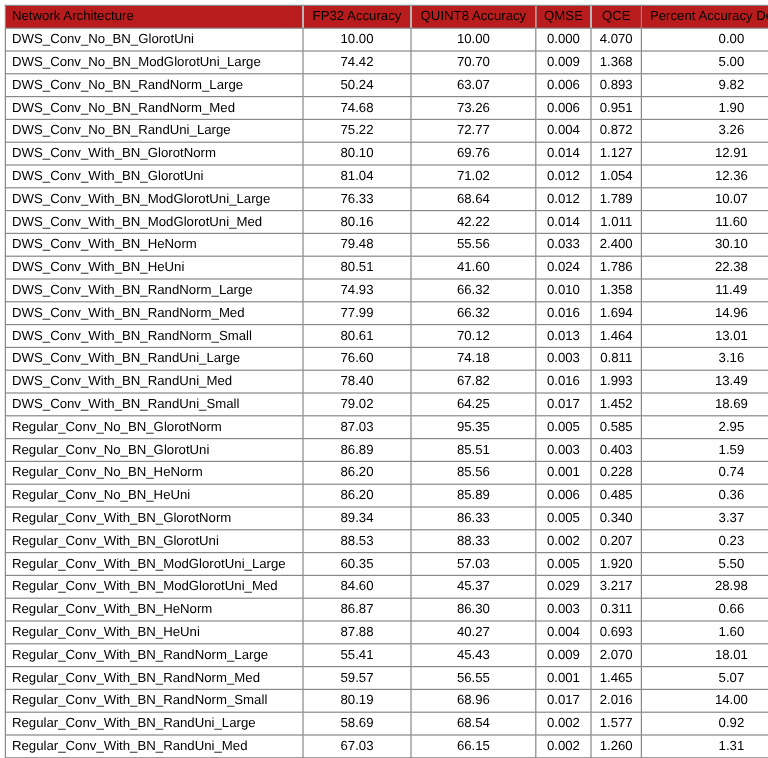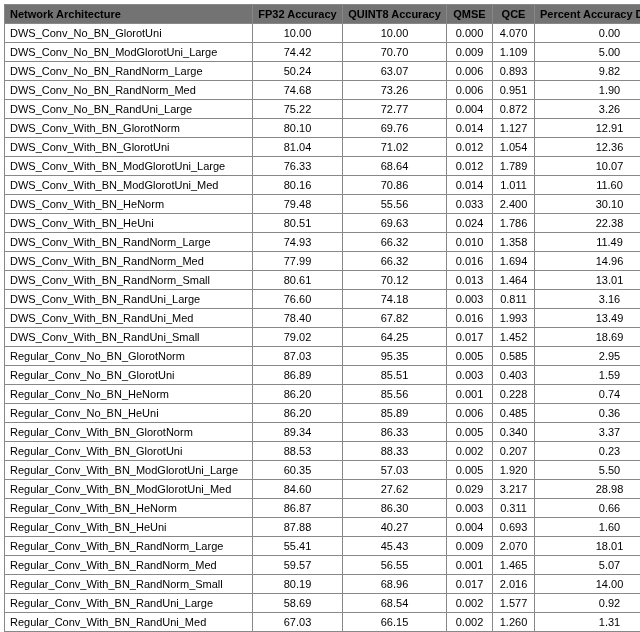--- a/index.html
+++ b/index.html
@@ -16,23 +16,23 @@
     table-layout: fixed;
   }
   th, td {
     border: 1px solid #888;
     padding: 3px 5px;
     vertical-align: middle;
     white-space: nowrap;
     overflow: hidden;
   }
   th {
-    font-weight: bold;
+    font-weight: normal;
     text-align: left;
-    background: #737373;
+    background: #b91c1c;
   }
   td.num, th.num {
     text-align: center;
   }
   col.c1 { width: 248px; }
   col.c2 { width: 90px; }
   col.c3 { width: 104px; }
   col.c4 { width: 46px; }
   col.c5 { width: 42px; }
   col.c6 { width: 150px; }
@@ -66,21 +66,21 @@
         <td class="num">10.00</td>
         <td class="num">0.000</td>
         <td class="num">4.070</td>
         <td class="num">0.00</td>
       </tr>
       <tr>
         <td>DWS_Conv_No_BN_ModGlorotUni_Large</td>
         <td class="num">74.42</td>
         <td class="num">70.70</td>
         <td class="num">0.009</td>
-        <td class="num">1.109</td>
+        <td class="num">1.368</td>
         <td class="num">5.00</td>
       </tr>
       <tr>
         <td>DWS_Conv_No_BN_RandNorm_Large</td>
         <td class="num">50.24</td>
         <td class="num">63.07</td>
         <td class="num">0.006</td>
         <td class="num">0.893</td>
         <td class="num">9.82</td>
       </tr>
@@ -120,37 +120,37 @@
         <td>DWS_Conv_With_BN_ModGlorotUni_Large</td>
         <td class="num">76.33</td>
         <td class="num">68.64</td>
         <td class="num">0.012</td>
         <td class="num">1.789</td>
         <td class="num">10.07</td>
       </tr>
       <tr>
         <td>DWS_Conv_With_BN_ModGlorotUni_Med</td>
         <td class="num">80.16</td>
-        <td class="num">70.86</td>
+        <td class="num">42.22</td>
         <td class="num">0.014</td>
         <td class="num">1.011</td>
         <td class="num">11.60</td>
       </tr>
       <tr>
         <td>DWS_Conv_With_BN_HeNorm</td>
         <td class="num">79.48</td>
         <td class="num">55.56</td>
         <td class="num">0.033</td>
         <td class="num">2.400</td>
         <td class="num">30.10</td>
       </tr>
       <tr>
         <td>DWS_Conv_With_BN_HeUni</td>
         <td class="num">80.51</td>
-        <td class="num">69.63</td>
+        <td class="num">41.60</td>
         <td class="num">0.024</td>
         <td class="num">1.786</td>
         <td class="num">22.38</td>
       </tr>
       <tr>
         <td>DWS_Conv_With_BN_RandNorm_Large</td>
         <td class="num">74.93</td>
         <td class="num">66.32</td>
         <td class="num">0.010</td>
         <td class="num">1.358</td>
@@ -248,21 +248,21 @@
         <td>Regular_Conv_With_BN_ModGlorotUni_Large</td>
         <td class="num">60.35</td>
         <td class="num">57.03</td>
         <td class="num">0.005</td>
         <td class="num">1.920</td>
         <td class="num">5.50</td>
       </tr>
       <tr>
         <td>Regular_Conv_With_BN_ModGlorotUni_Med</td>
         <td class="num">84.60</td>
-        <td class="num">27.62</td>
+        <td class="num">45.37</td>
         <td class="num">0.029</td>
         <td class="num">3.217</td>
         <td class="num">28.98</td>
       </tr>
       <tr>
         <td>Regular_Conv_With_BN_HeNorm</td>
         <td class="num">86.87</td>
         <td class="num">86.30</td>
         <td class="num">0.003</td>
         <td class="num">0.311</td>

